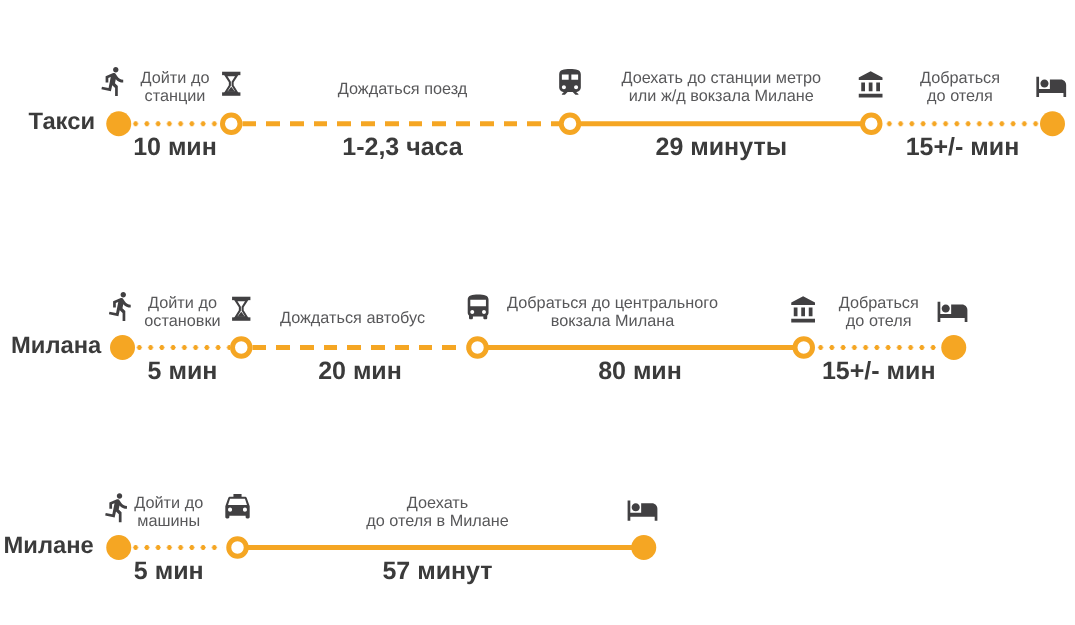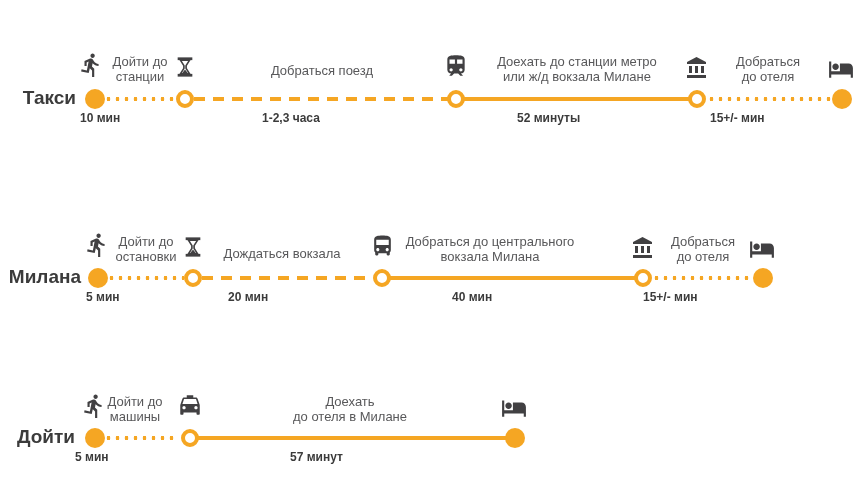--- a/index.html
+++ b/index.html
@@ -21,22 +21,22 @@
   .node{position:absolute;border-radius:50%;box-sizing:border-box;z-index:2;}
   .node.filled{width:20px;height:20px;background:#F5A623;}
   .node.open{width:18px;height:18px;background:#ffffff;border:4px solid #F5A623;}
   .icon{position:absolute;color:#414042;z-index:1;}
   .icon svg{display:block;width:100%;height:100%;fill:#414042;}
   .desc{
     position:absolute;font-size:13px;line-height:15px;color:#58585a;
     text-align:center;white-space:pre-line;
   }
   .time{
-    position:absolute;font-size:12px;line-height:18px;font-weight:bold;
-    color:#3b3b3b;
+    position:absolute;font-size:20px;line-height:18px;font-weight:bold;
+    color:#3b3b3b;text-align:center;
   }
   .sym-defs{position:absolute;width:0;height:0;overflow:hidden;}
 </style>
 </head>
 <body>
 
 <svg class="sym-defs" aria-hidden="true">
   <defs>
     <symbol id="sym-walk" viewBox="0 0 24 24">
       <path d="M13.49 5.48c1.1 0 2-.9 2-2s-.9-2-2-2-2 .9-2 2 .9 2 2 2zm-3.6 13.9l1-4.4 2.1 2v6h2v-7.5l-2.1-2 .6-3c1.3 1.5 3.3 2.5 5.5 2.5v-2c-1.9 0-3.5-1-4.3-2.4l-1-1.6c-.4-.6-1-1-1.7-1-.3 0-.5.1-.8.1l-5.2 2.2v4.7h2v-3.4l1.8-.7-1.6 8.1-4.9-1-.4 2 7 1.4z"></path>
@@ -102,29 +102,29 @@
         </svg>
       </span>
     <span class="icon" style="left:827px;top:56px;width:28px;height:26px">
         <svg viewBox="0 0 24 24">
           <use href="#sym-hotel"></use>
         </svg>
       </span>
 
     <div class="desc" style="left:90px;top:54px;width:100px">Дойти до
 станции</div>
-    <div class="desc" style="left:242px;top:63px;width:160px">Добраться поезд</div>
+    <div class="desc" style="left:242px;top:63px;width:160px">Дождаться поезд</div>
     <div class="desc" style="left:467px;top:54px;width:220px">Доехать до станции метро
 или ж/д вокзала Милане</div>
     <div class="desc" style="left:723px;top:54px;width:90px">Добраться
 до отеля</div>
 
     <div class="time" style="left:80px;top:109px;width:120px">10 мин</div>
     <div class="time" style="left:262px;top:109px;width:120px">1-2,3 часа</div>
-    <div class="time" style="left:517px;top:109px;width:120px">52 минуты</div>
+    <div class="time" style="left:517px;top:109px;width:120px">29 минуты</div>
     <div class="time" style="left:710px;top:109px;width:120px">15+/- мин</div>
   </div>
 
   <div>
     <div class="row-label" style="left:0;top:266px;width:81px">Милана</div>
 
     <div class="seg dotted" style="left:107px;top:276px;width:77px"></div>
     <div class="seg dashed" style="left:202px;top:276px;width:171px"></div>
     <div class="seg solid" style="left:382px;top:276px;width:261px"></div>
     <div class="seg dotted" style="left:652px;top:276px;width:101px"></div>
@@ -156,34 +156,34 @@
         </svg>
       </span>
     <span class="icon" style="left:748px;top:236px;width:28px;height:26px">
         <svg viewBox="0 0 24 24">
           <use href="#sym-hotel"></use>
         </svg>
       </span>
 
     <div class="desc" style="left:96px;top:234px;width:100px">Дойти до
 остановки</div>
-    <div class="desc" style="left:202px;top:246px;width:160px">Дождаться вокзала</div>
+    <div class="desc" style="left:202px;top:246px;width:160px">Дождаться автобус</div>
     <div class="desc" style="left:375px;top:234px;width:230px">Добраться до центрального
 вокзала Милана</div>
     <div class="desc" style="left:658px;top:234px;width:90px">Добраться
 до отеля</div>
 
     <div class="time" style="left:86px;top:288px;width:120px">5 мин</div>
     <div class="time" style="left:228px;top:288px;width:120px">20 мин</div>
-    <div class="time" style="left:452px;top:288px;width:120px">40 мин</div>
+    <div class="time" style="left:452px;top:288px;width:120px">80 мин</div>
     <div class="time" style="left:643px;top:288px;width:120px">15+/- мин</div>
   </div>
 
   <div>
-    <div class="row-label" style="left:0;top:426px;width:75px">Дойти</div>
+    <div class="row-label" style="left:0;top:426px;width:75px">Милане</div>
 
     <div class="seg dotted" style="left:104px;top:436px;width:74px"></div>
     <div class="seg solid" style="left:190px;top:436px;width:325px"></div>
 
     <span class="node filled" style="left:85px;top:428px"></span>
     <span class="node open" style="left:181px;top:429px"></span>
     <span class="node filled" style="left:505px;top:428px"></span>
 
     <span class="icon" style="left:81px;top:393px;width:26px;height:26px">
         <svg viewBox="0 0 24 24">

